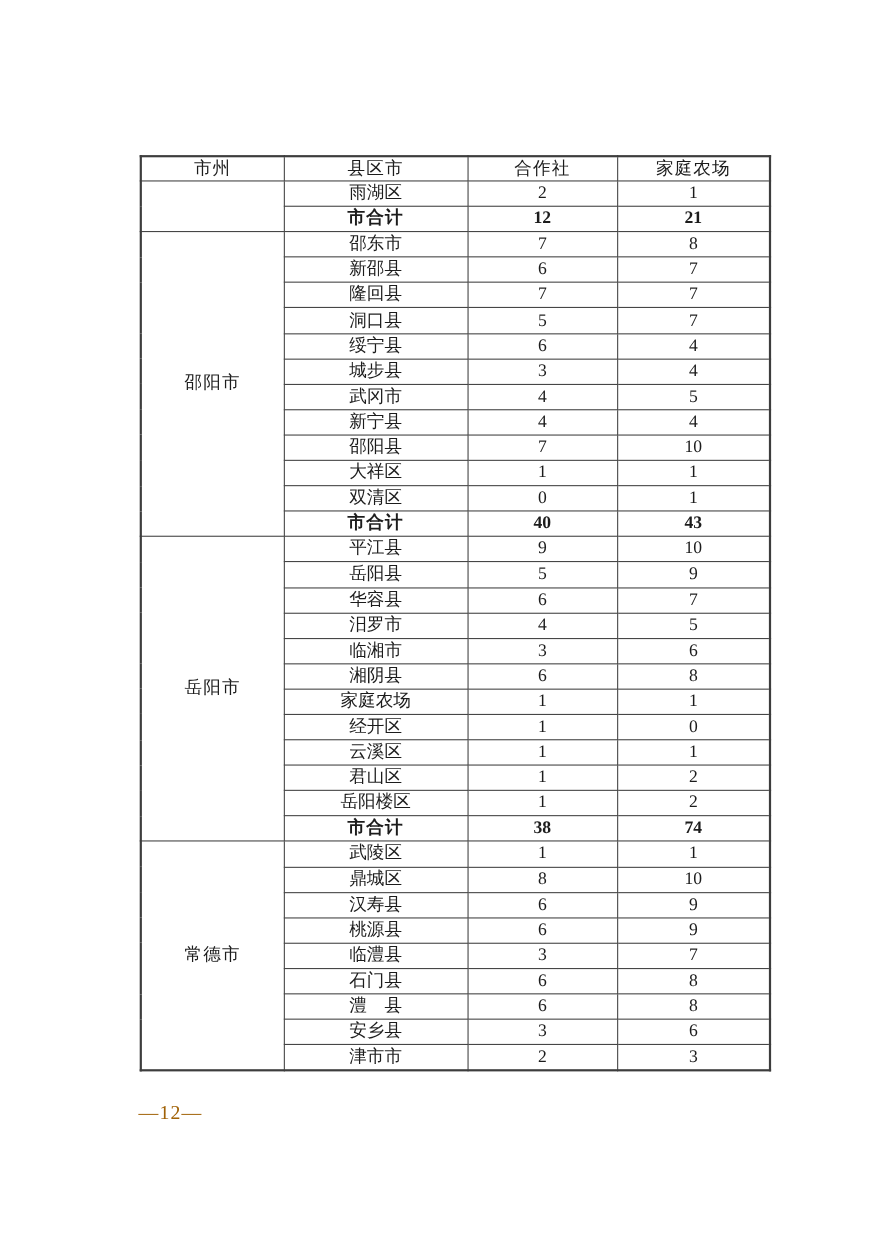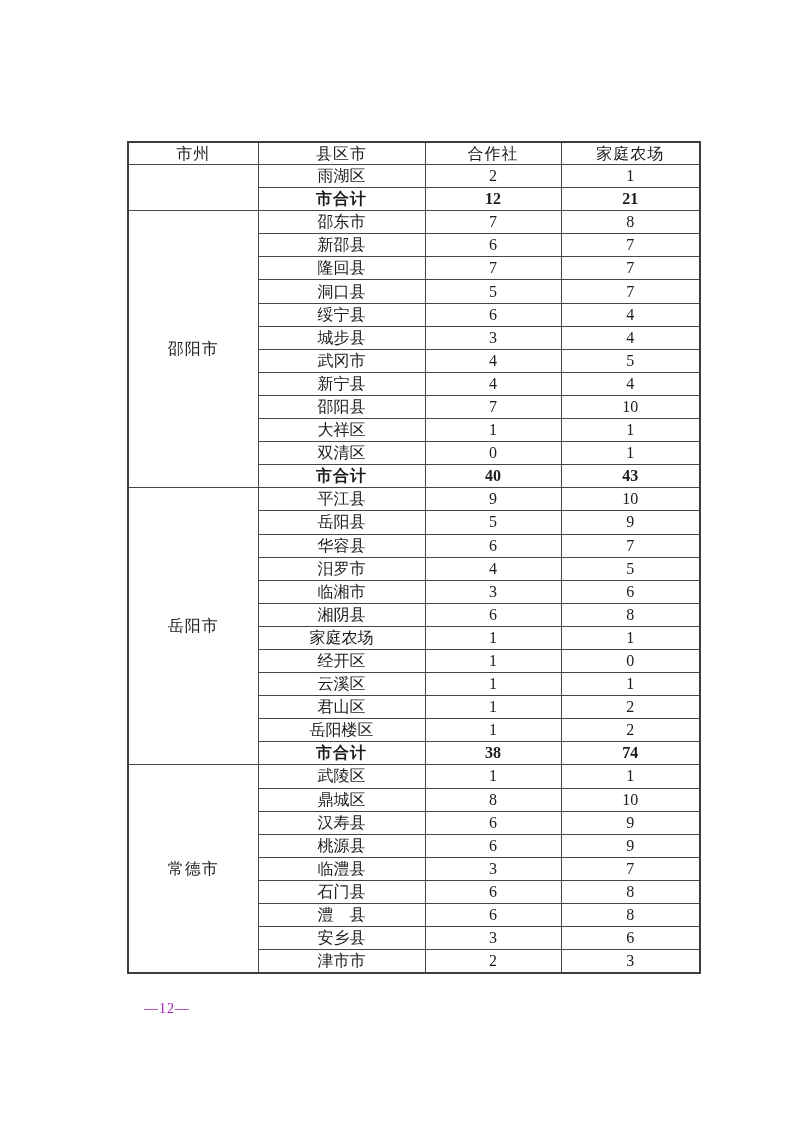--- a/index.html
+++ b/index.html
@@ -54,25 +54,25 @@
   }
   tr.total-row td {
     font-weight: bold;
   }
   tr.total-row td.name-cell {
     font-family: "Liberation Sans", "DejaVu Sans", sans-serif;
     letter-spacing: 1px;
   }
   .page-number {
     position: absolute;
-    left: 144px;
+    left: 126px;
     top: 1001px;
-    font-size: 14px;
-    letter-spacing: 1px;
-    color: #a21caf;
+    font-size: 18px;
+    letter-spacing: 1px;
+    color: #a16207;
   }
 </style>
 </head>
 <body>
 
 <div class="page">
 
   <table class="stats">
     <colgroup>
       <col style="width:130px">

